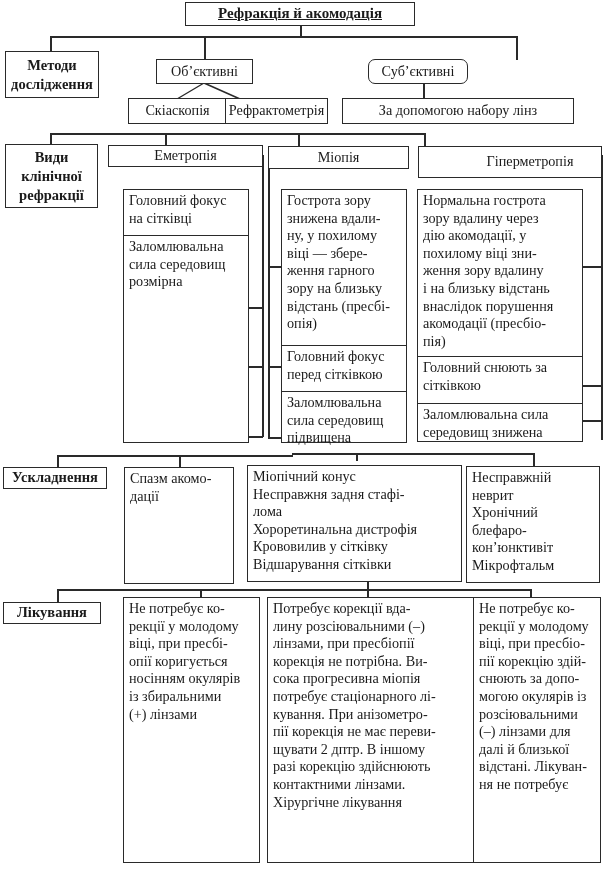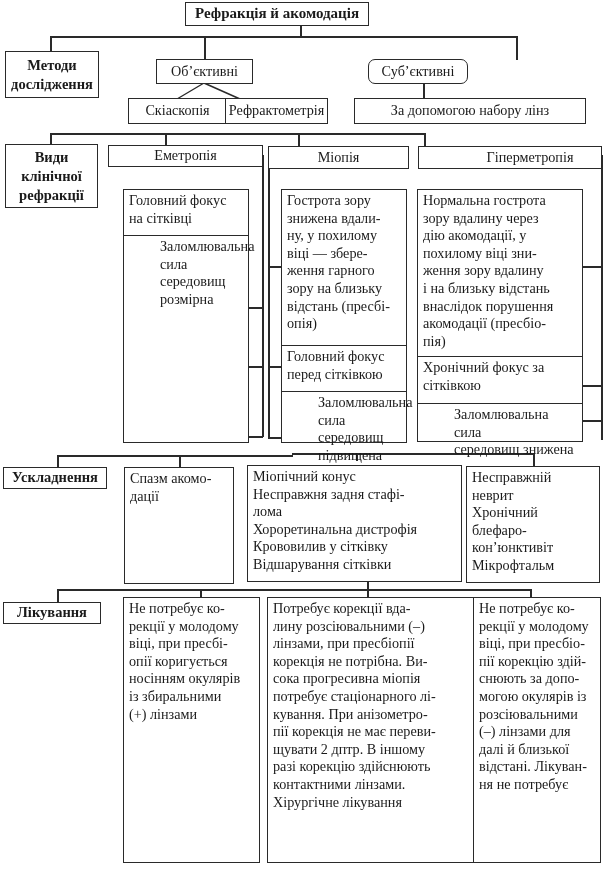--- a/index.html
+++ b/index.html
@@ -7,21 +7,21 @@
          font-family: "Liberation Serif", "DejaVu Serif", serif; color: #1a1a1a; }
   .box { position: absolute; border: 1.5px solid #2a2a2a; box-sizing: border-box; background: #fff; }
   .txt { font-size: 14.2px; line-height: 17.6px; padding: 2px 5px; white-space: pre-line; }
   .center { text-align: center; display: flex; align-items: center; justify-content: center; }
   .bold { font-weight: bold; }
   .line { position: absolute; background: #2a2a2a; }
   .h { height: 1.5px; }
   .v { width: 1.5px; }
   svg.diag { position: absolute; left: 0; top: 0; width: 605px; height: 869px; pointer-events: none; }
   .stack-cell { border-bottom: 1.5px solid #2a2a2a; }
-  .stack-cell:last-child { border-bottom: none; margin-left: 31px; }
+  .stack-cell:last-child { border-bottom: none; }
 </style>
 </head>
 <body>
 
 <div>
 
   <div class="line v" style="left:300px; top:24px; height:13px;"></div>
   <div class="line h" style="left:50px; top:36px; width:467px;"></div>
   <div class="line v" style="left:50px; top:36px; height:16px;"></div>
   <div class="line v" style="left:204px; top:36px; height:24px;"></div>
@@ -63,38 +63,38 @@
   <div class="line v" style="left:200px; top:589px; height:9px;"></div>
   <div class="line v" style="left:367px; top:580px; height:17px;"></div>
   <div class="line v" style="left:530px; top:589px; height:9px;"></div>
 </div>
 
 <svg class="diag">
   <line x1="204" y1="83" x2="177" y2="99" stroke="#2a2a2a" stroke-width="1.4"></line>
   <line x1="204" y1="83" x2="240" y2="99" stroke="#2a2a2a" stroke-width="1.4"></line>
 </svg>
 
-<div class="box center bold txt" style="left:185px; top:2px; width:184px; height:24px; font-size:15px;">Рефракція й акомодація</div>
+<div class="box center bold txt" style="left:185px; top:2px; width:230px; height:24px; font-size:15px;text-decoration:underline;">Рефракція й акомодація</div>
 
 <div class="box center bold txt" style="left:5px; top:51px; width:94px; height:47px; font-size:14.5px; line-height:19px;">Методи
 дослідження</div>
 <div class="box center txt" style="left:156px; top:59px; width:97px; height:25px;">Об’єктивні</div>
 <div class="box center txt" style="left:368px; top:59px; width:100px; height:25px;border-radius:7px;">Суб’єктивні</div>
 <div class="box center txt" style="left:128px; top:98px; width:99px; height:26px;">Скіаскопія</div>
 <div class="box center txt" style="left:225px; top:98px; width:103px; height:26px;text-align:right;">Рефрактометрія</div>
-<div class="box center txt" style="left:342px; top:98px; width:232px; height:26px;margin-left:12px;">За допомогою набору лінз</div>
+<div class="box center txt" style="left:342px; top:98px; width:232px; height:26px;">За допомогою набору лінз</div>
 
 <div class="box center bold txt" style="left:5px; top:144px; width:93px; height:64px; font-size:14.5px; line-height:19px;">Види
 клінічної
 рефракції</div>
 
 <div class="box center txt" style="left:108px; top:145px; width:155px; height:22px;">Еметропія</div>
 
 <div class="box center txt" style="left:268px; top:146px; width:141px; height:23px;">Міопія</div>
-<div class="box center txt" style="left:418px; top:146px; width:184px; height:23px;padding-left:45px;">Гіперметропія</div>
+<div class="box center txt" style="left:418px; top:146px; width:184px; height:32px;padding-left:45px;">Гіперметропія</div>
 
 <div class="box" style="left:123px; top:189px; width:126px; height:254px;">
   <div class="txt stack-cell" style="height:41px;">Головний фокус
 на сітківці</div>
   <div class="txt stack-cell" style="height:58px;">Заломлювальна
 сила середовищ
 розмірна</div>
 </div>
 
 <div class="box" style="left:281px; top:189px; width:126px; height:254px;">
@@ -116,21 +116,21 @@
 <div class="box" style="left:417px; top:189px; width:166px; height:253px;">
   <div class="txt stack-cell" style="height:162px;">Нормальна гострота
 зору вдалину через
 дію акомодації, у
 похилому віці зни-
 ження зору вдалину
 і на близьку відстань
 внаслідок порушення
 акомодації (пресбіо-
 пія)</div>
-  <div class="txt stack-cell" style="height:42px;">Хронічний фокус за
+  <div class="txt stack-cell" style="height:42px;">Головний снюють за
 сітківкою</div>
   <div class="txt stack-cell" style="height:45px;">Заломлювальна сила
 середовищ знижена</div>
 </div>
 
 <div class="box center bold txt" style="left:3px; top:467px; width:104px; height:22px; font-size:14.5px;">Ускладнення</div>
 <div class="box txt" style="left:124px; top:467px; width:110px; height:117px;">Спазм акомо-
 дації</div>
 <div class="box txt" style="left:247px; top:465px; width:215px; height:117px;">Міопічний конус
 Несправжня задня стафі-

